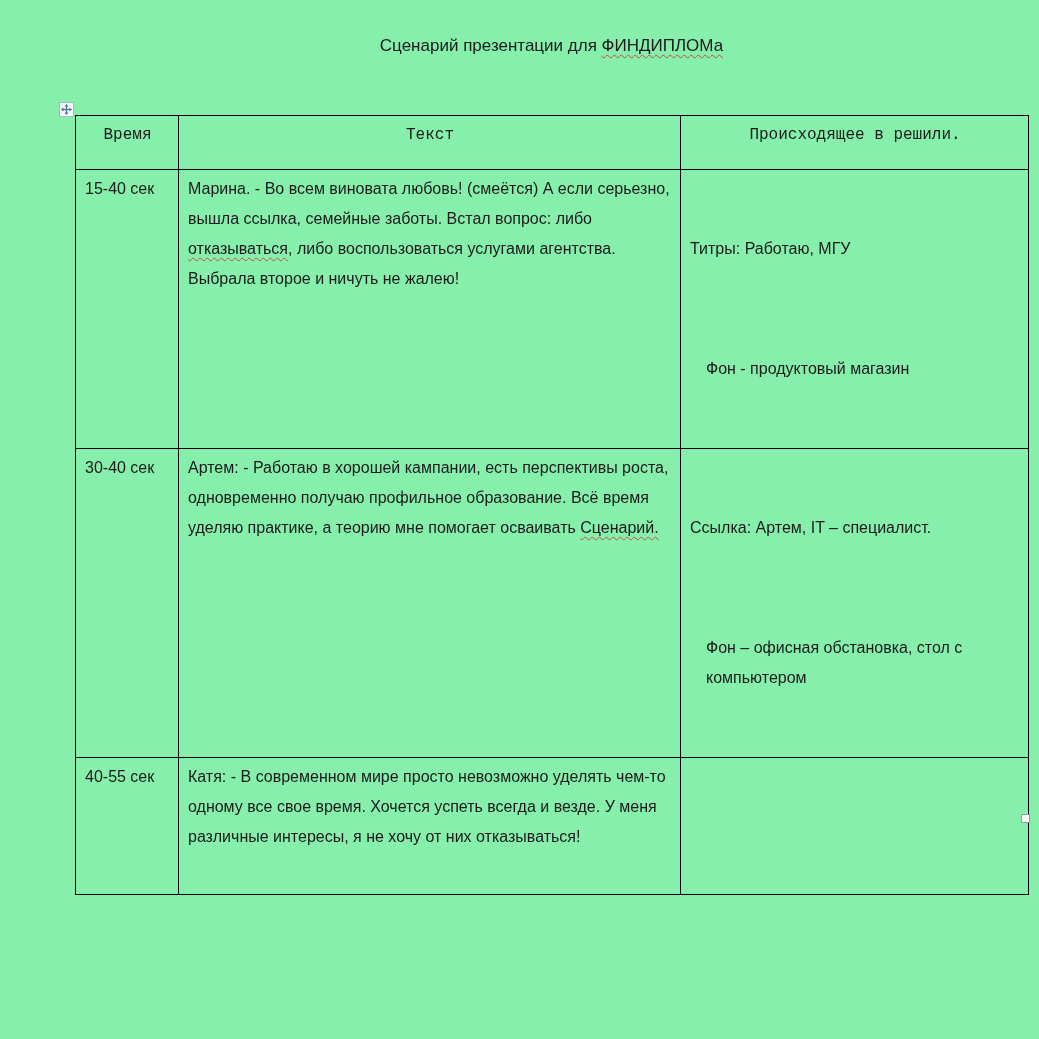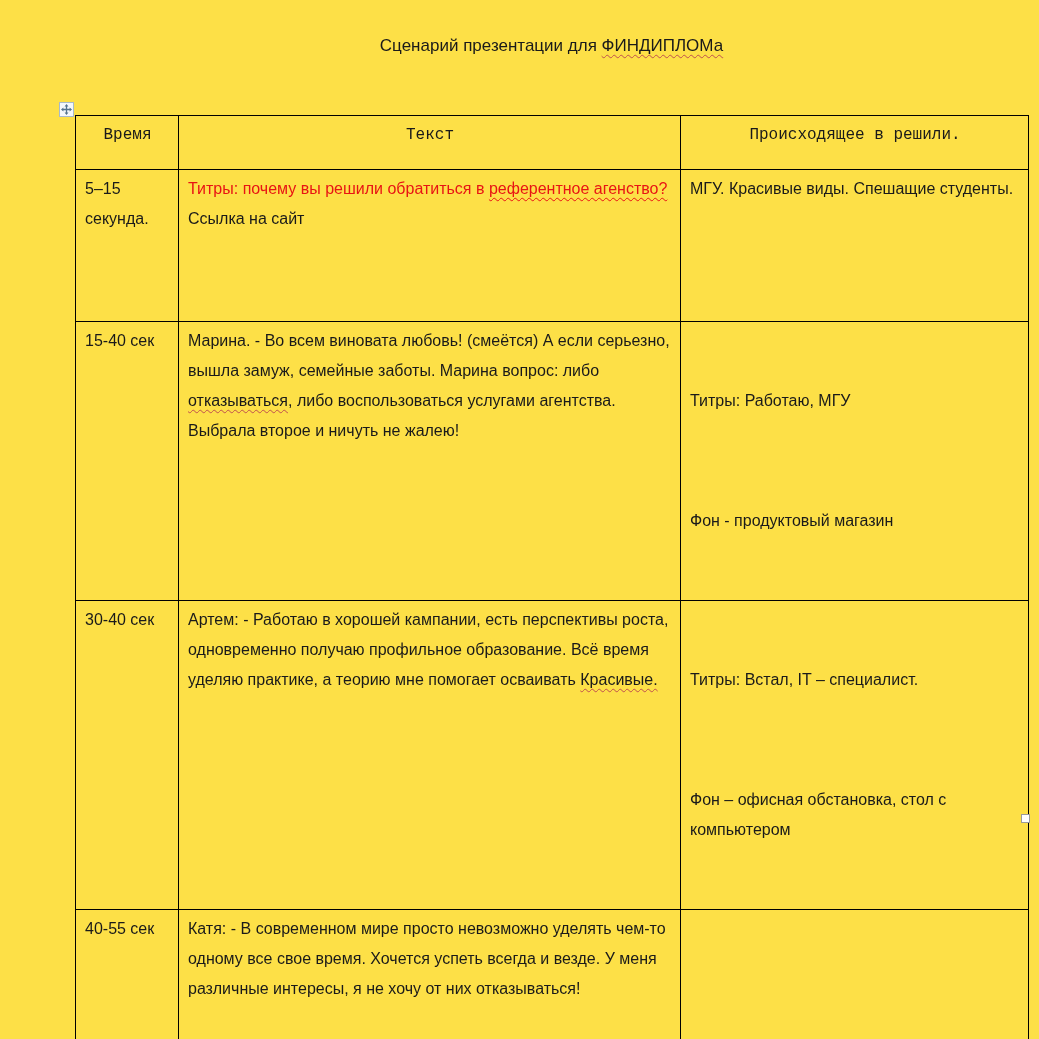--- a/index.html
+++ b/index.html
@@ -5,21 +5,21 @@
   html, body {
     margin: 0;
     padding: 0;
     background: #ffffff;
     font-family: "Liberation Sans", "DejaVu Sans", sans-serif;
   }
   .page {
     position: relative;
     width: 1039px;
     height: 1039px;
-    background: #fde047;
+    background: #86efac;
     overflow: hidden;
   }
   .doc-title {
     position: absolute;
     top: 36px;
     left: 75px;
     width: 953px;
     text-align: center;
     font-size: 17px;
     color: #1a1a1a;
@@ -86,21 +86,21 @@
     height: 45px;
     font-family: Liberation Mono, monospace;
   }
   tr.row-1 td { height: 52px; }
   tr.row-2 td { height: 143px; }
   tr.row-3 td { height: 125px; }
   tr.row-4 td { height: 142px; }
   tr.row-5 td { height: 128px; }
 
   td.frame-cell p, td.text-cell p { margin: 0; }
-  td.frame-cell p + p { margin-top: 30px; }
+  td.frame-cell p + p { margin-top: 30px; margin-left: 16px; }
 </style>
 </head>
 <body>
 
 <div class="page">
 
   <div class="doc-title"><span>Сценарий презентации для </span><span class="sic">ФИНДИПЛОМа</span></div>
 
   <div class="move-handle">
     <span style="display:flex">
@@ -120,40 +120,35 @@
     <thead>
       <tr class="row-header">
         <th>Время</th>
         <th>Текст</th>
         <th>Происходящее в решили.</th>
       </tr>
     </thead>
     <tbody>
 
 
-      <tr class="row-2">
-        <td class="time-cell">5–15 секунда.</td>
-        <td class="text-cell"><span class="red-text">Титры: почему вы решили обратиться в </span><span class="red-text sic">референтное агенство?</span><span> Ссылка на сайт</span></td>
-        <td class="frame-cell"><p>МГУ. Красивые виды. Спешащие студенты.</p></td>
-      </tr>
 
       <tr class="row-3">
         <td class="time-cell">15-40 сек</td>
-        <td class="text-cell"><span>Марина. - Во всем виновата любовь! (смеётся) А если серьезно, вышла замуж, семейные заботы. Марина вопрос: либо </span><span class="sic">отказываться</span><span>, либо воспользоваться услугами агентства. Выбрала второе и ничуть не жалею!</span></td>
+        <td class="text-cell"><span>Марина. - Во всем виновата любовь! (смеётся) А если серьезно, вышла ссылка, семейные заботы. Встал вопрос: либо </span><span class="sic">отказываться</span><span>, либо воспользоваться услугами агентства. Выбрала второе и ничуть не жалею!</span></td>
         <td class="frame-cell">
           <p>Титры: Работаю, МГУ</p>
           <p>Фон - продуктовый магазин</p>
         </td>
       </tr>
 
       <tr class="row-4">
         <td class="time-cell">30-40 сек</td>
-        <td class="text-cell"><span>Артем: - Работаю в хорошей кампании, есть перспективы роста, одновременно получаю профильное образование. Всё время уделяю практике, а теорию мне помогает осваивать </span><span class="sic">Красивые.</span></td>
+        <td class="text-cell"><span>Артем: - Работаю в хорошей кампании, есть перспективы роста, одновременно получаю профильное образование. Всё время уделяю практике, а теорию мне помогает осваивать </span><span class="sic">Сценарий.</span></td>
         <td class="frame-cell">
-          <p>Титры: Встал, IT – специалист.</p>
+          <p>Ссылка: Артем, IT – специалист.</p>
           <p>Фон – офисная обстановка, стол с компьютером</p>
         </td>
       </tr>
 
       <tr class="row-5">
         <td class="time-cell">40-55 сек</td>
         <td class="text-cell"><span>Катя: - В современном мире просто невозможно уделять чем-то одному все свое время. Хочется успеть всегда и везде. У меня различные интересы, я не хочу от них отказываться!</span></td>
         <td class="frame-cell">
           
           

